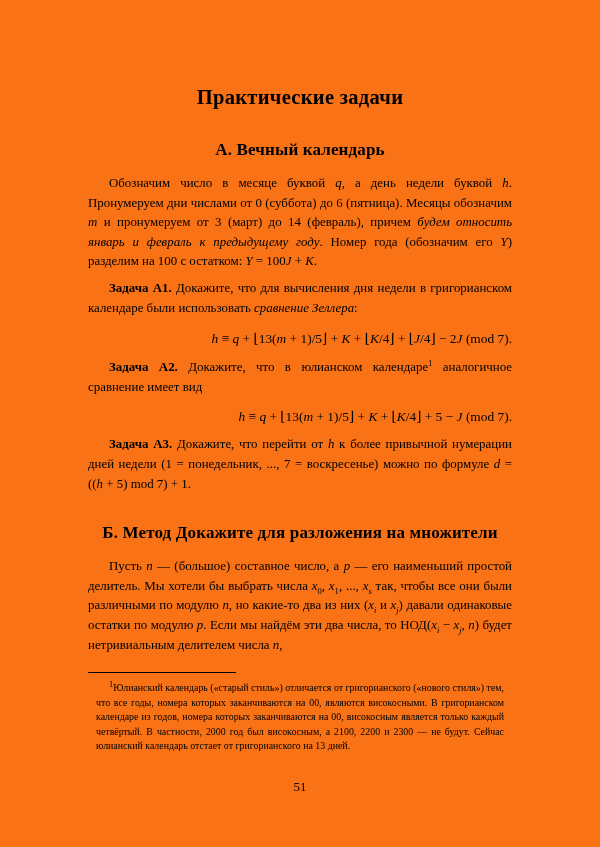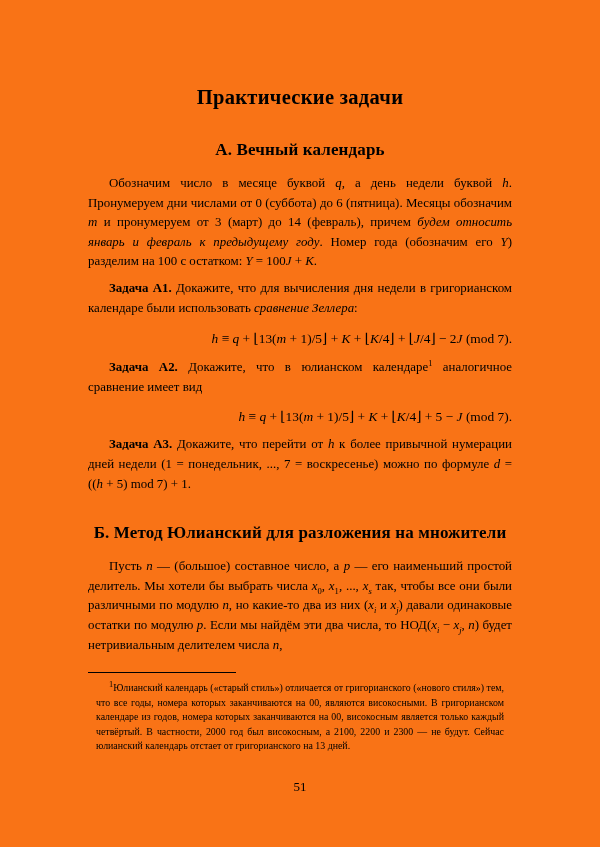--- a/index.html
+++ b/index.html
@@ -147,21 +147,21 @@
     <p class="para tight"><span class="rm" style="font-weight: bold;">Задача A1.</span><span class="rm"> Докажите, что для вычисления дня недели в григорианском календаре были использовать </span><span class="it">сравнение Зеллера</span><span class="rm">:</span></p>
 
     <div class="formula"><span class="it">h</span><span class="rm"> ≡ </span><span class="it">q</span><span class="rm"> + ⌊13(</span><span class="it">m</span><span class="rm"> + 1)/5⌋ + </span><span class="it">K</span><span class="rm"> + ⌊</span><span class="it">K</span><span class="rm">/4⌋ + ⌊</span><span class="it">J</span><span class="rm">/4⌋ − 2</span><span class="it">J</span><span class="rm">  (mod 7).</span></div>
 
     <p class="para tight"><span class="rm" style="font-weight: bold;">Задача A2.</span><span class="rm"> Докажите, что в юлианском календаре</span><sup class="fn">1</sup><span class="rm"> аналогичное сравнение имеет вид</span></p>
 
     <div class="formula f2"><span class="it">h</span><span class="rm"> ≡ </span><span class="it">q</span><span class="rm"> + ⌊13(</span><span class="it">m</span><span class="rm"> + 1)/5⌋ + </span><span class="it">K</span><span class="rm"> + ⌊</span><span class="it">K</span><span class="rm">/4⌋ + 5 − </span><span class="it">J</span><span class="rm">  (mod 7).</span></div>
 
     <p class="para tight"><span class="rm" style="font-weight: bold;">Задача A3.</span><span class="rm"> Докажите, что перейти от </span><span class="it">h</span><span class="rm"> к более привычной нумерации дней недели (1 = понедельник, ..., 7 = воскресенье) можно по формуле </span><span class="it">d</span><span class="rm"> = ((</span><span class="it">h</span><span class="rm"> + 5) mod 7) + 1</span><span class="rm">.</span></p>
 
-    <h2 class="section sec-b">Б. Метод Юлианский для разложения на множители</h2>
+    <h2 class="section sec-b">Б. Метод Докажите для разложения на множители</h2>
 
     <p class="para first"><span class="rm">Пусть </span><span class="it">n</span><span class="rm"> — (большое) составное число, а </span><span class="it">p</span><span class="rm"> — его наименьший простой делитель. Мы хотели бы выбрать числа </span><span class="it">x</span><span class="subn">0</span><span class="rm">, </span><span class="it">x</span><span class="subn">1</span><span class="rm">, ..., </span><span class="it">x</span><span class="sub">s</span><span class="rm"> так, чтобы все они были различными по модулю </span><span class="it">n</span><span class="rm">, но какие-то два из них (</span><span class="it">x</span><span class="sub">i</span><span class="rm"> и </span><span class="it">x</span><span class="sub">j</span><span class="rm">) давали одинаковые остатки по модулю </span><span class="it">p</span><span class="rm">. Если мы найдём эти два числа, то НОД(</span><span class="it">x</span><span class="sub">i</span><span class="rm"> − </span><span class="it">x</span><span class="sub">j</span><span class="rm">, </span><span class="it">n</span><span class="rm">) будет нетривиальным делителем числа </span><span class="it">n</span><span class="rm">,</span></p>
 
   </div>
 
   <div class="footnote-wrap">
     <div class="footnote-rule"></div>
     <p class="footnote"><sup class="fn">1</sup><span>Юлианский календарь («старый стиль») отличается от григорианского («нового стиля») тем, что все годы, номера которых заканчиваются на 00, являются високосными. В григорианском календаре из годов, номера которых заканчиваются на 00, високосным является только каждый четвёртый. В частности, 2000 год был високосным, а 2100, 2200 и 2300 — не будут. Сейчас юлианский календарь отстает от григорианского на 13 дней.</span></p>
   </div>
 

